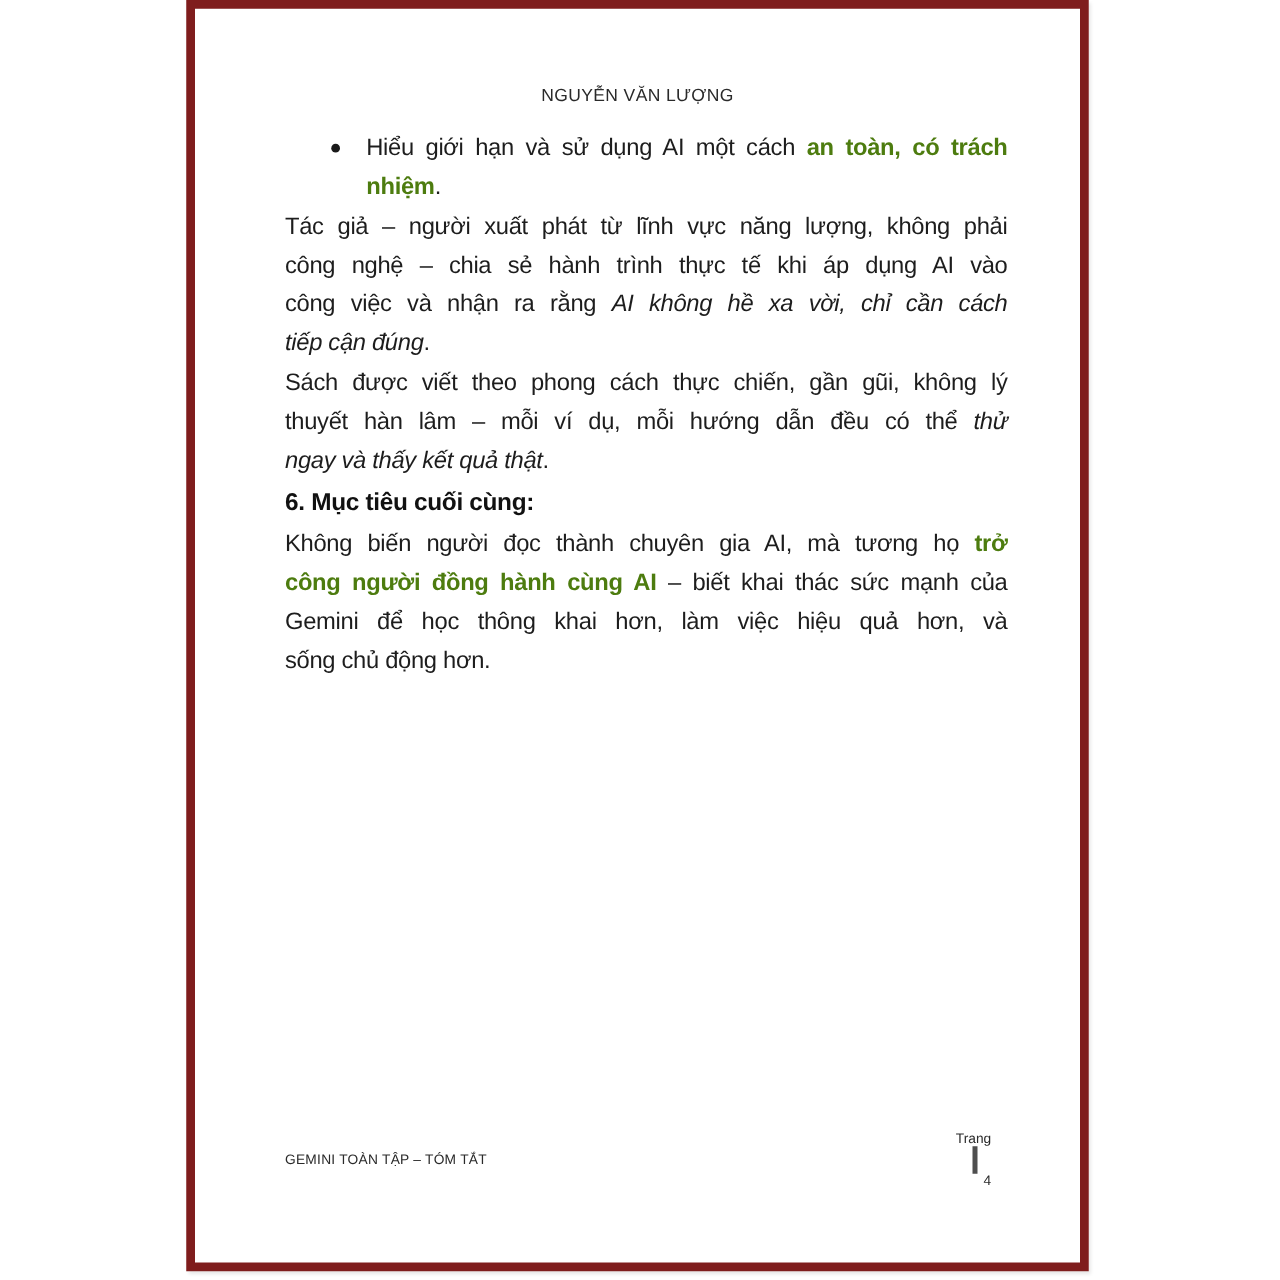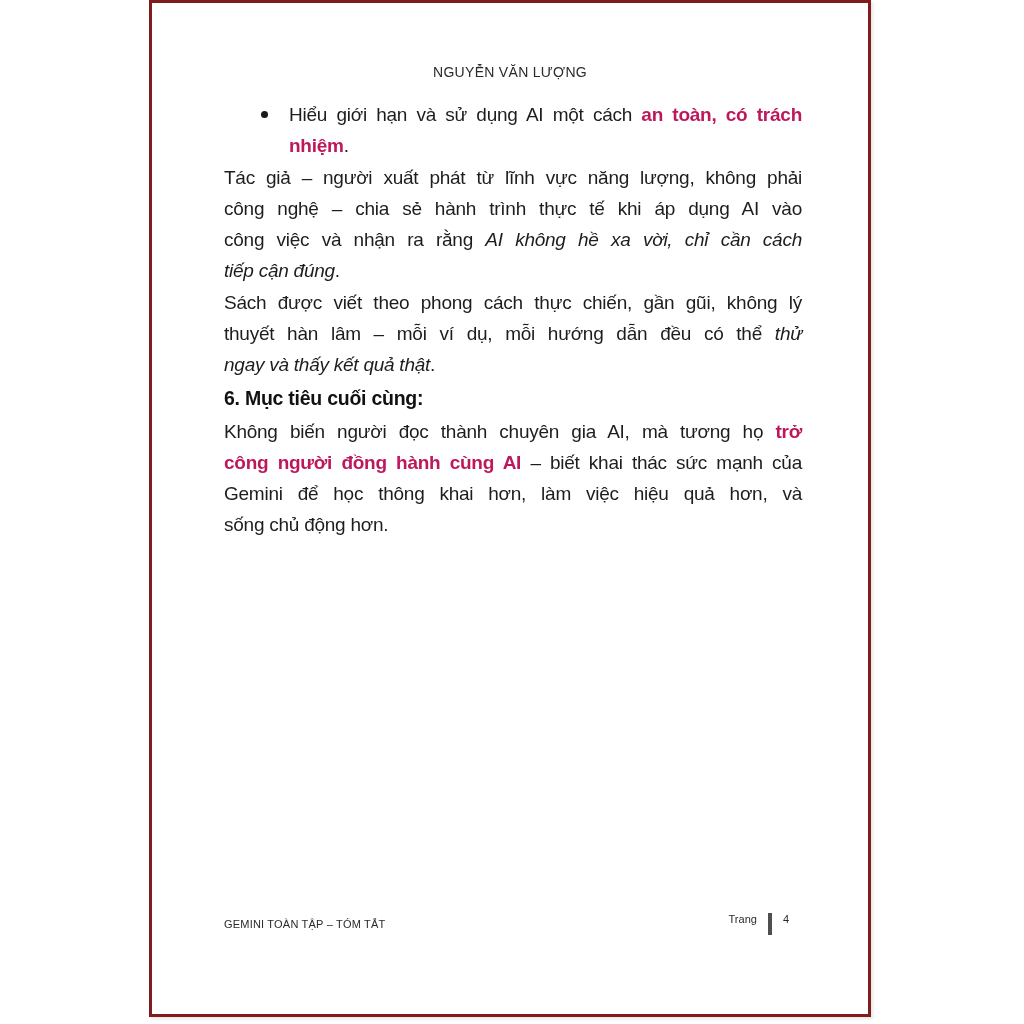--- a/index.html
+++ b/index.html
@@ -4,21 +4,21 @@
 <style>
   html,body { margin:0; padding:0; }
   body {
     width:1024px; height:1024px; background:#ffffff; overflow:hidden;
     font-family:"Liberation Sans","DejaVu Sans",sans-serif;
     -webkit-font-smoothing:antialiased;
   }
   .stage { position:relative; width:1024px; height:1024px; background:#ffffff; }
   .page-card {
     position:absolute; left:149px; top:0; width:722px; height:1017px;
-    background:#ffffff; border:3px solid #7f1d1d; box-sizing:border-box;
+    background:#ffffff; border:7px solid #7f1d1d; box-sizing:border-box;
     box-shadow:2px 2px 3px rgba(0,0,0,0.10);
   }
   .page-header {
     position:absolute; top:61px; left:0; width:100%;
     text-align:center; font-size:14px; letter-spacing:0.3px;
     color:#2a2a2a; font-weight:400;
   }
   .page-body {
     position:absolute; top:96px; left:72px; width:578px;
     font-size:19px; line-height:31px; color:#1d1d1d; letter-spacing:-0.25px;
@@ -27,29 +27,29 @@
   .bullet-item { position:relative; padding-left:65px; }
   .bullet-dot {
     position:absolute; left:37px; top:12px; width:7px; height:7px;
     border-radius:50%; background:#1a1a1a;
   }
   .section-heading {
     font-weight:bold; color:#111111; margin:3px 0 2px 0; font-size:19.5px;
   }
   .line { text-align:justify; text-align-last:justify; }
   .line.last { text-align:center; text-align-last:left; }
-  .line b { font-weight:bold; color:#be185d; }
+  .line b { font-weight:bold; color:#4d7c0f; }
   .line i { font-style:italic; }
   .page-footer {
     position:absolute; top:907px; left:72px; width:578px; height:28px;
     display:flex; justify-content:space-between; align-items:center;
     font-size:11px; color:#2a2a2a;
   }
   .footer-left { letter-spacing:0.2px; }
-  .footer-right { display:flex; align-items:flex-start; margin-right:13px; }
+  .footer-right { display:flex; align-items:flex-end; margin-right:13px;flex-direction:column; }
   .page-sep-bar {
     width:4px; height:22px; background:#4f4f4f; margin:0 11px;
   }
 </style>
 </head>
 <body>
 
 <div class="stage">
   <div class="page-card">
 

